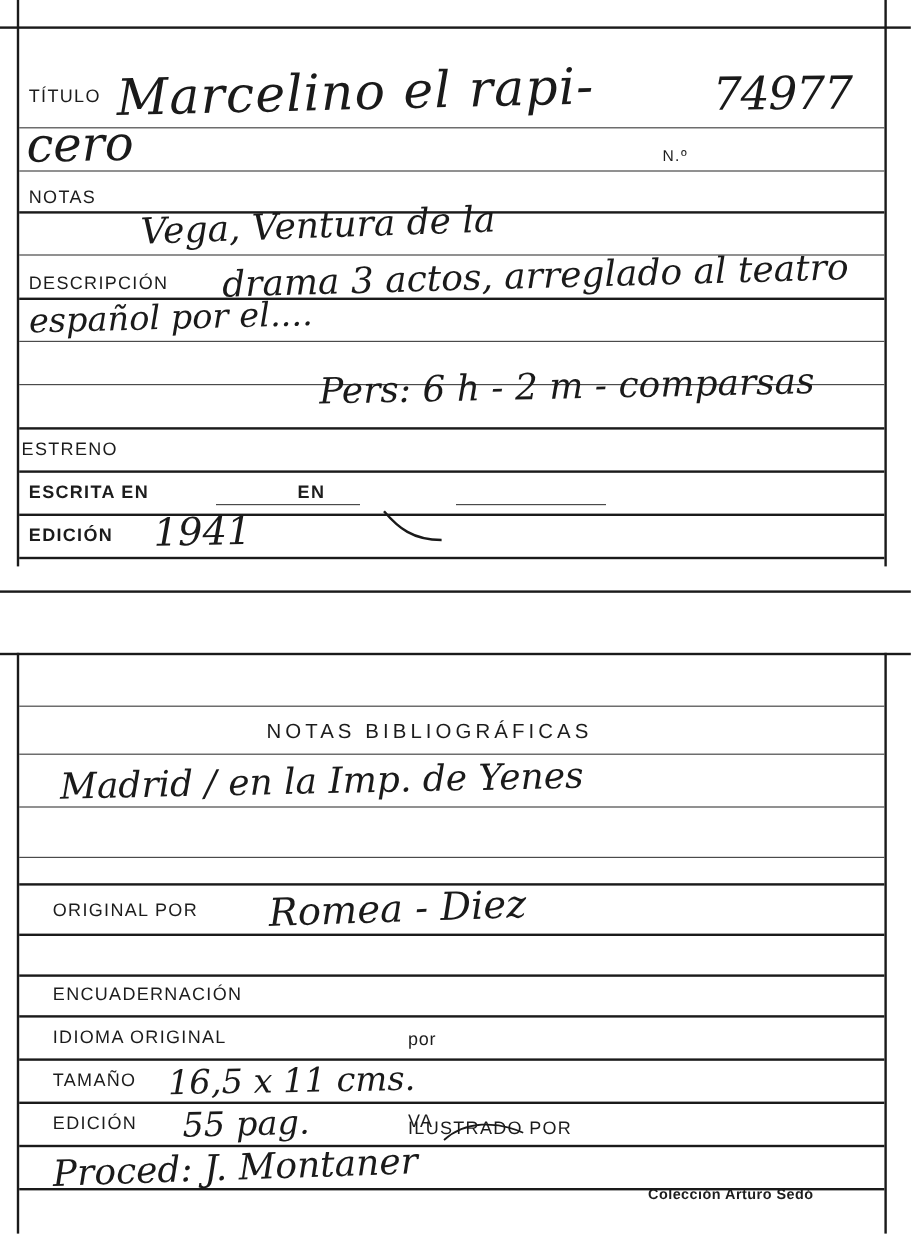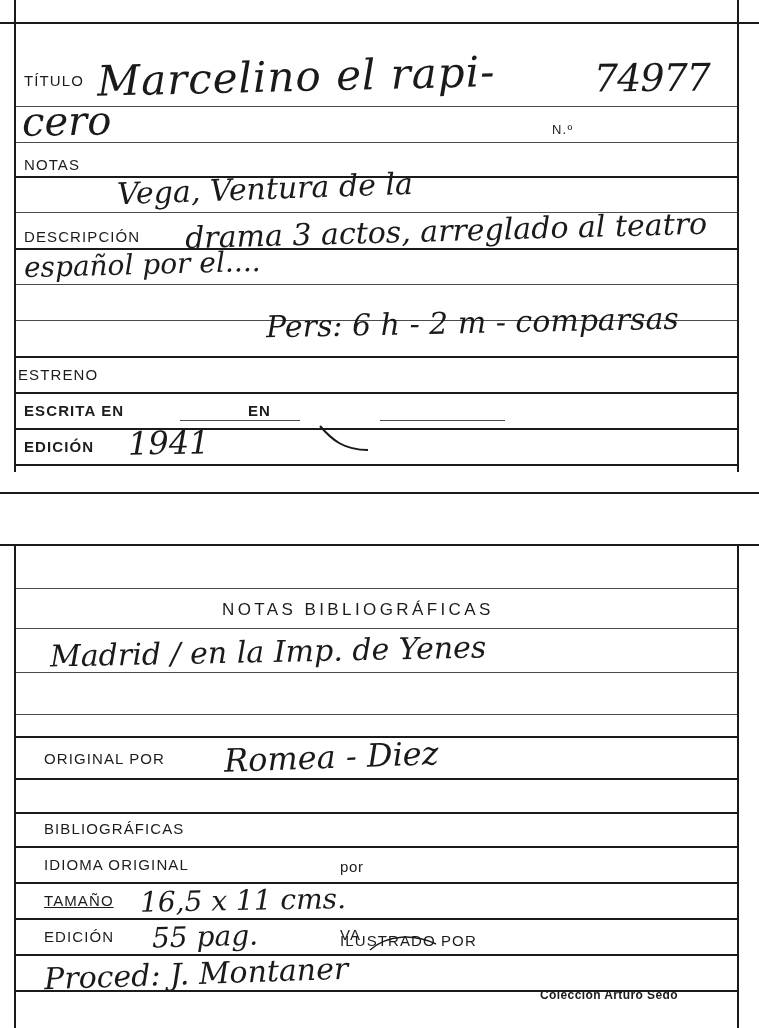--- a/index.html
+++ b/index.html
@@ -172,24 +172,24 @@
 <div class="rule thick" style="left:16px; top:778px; width:721px;"></div>
 <div class="rule thick" style="left:16px; top:812px; width:721px;"></div>
 <div class="rule thick" style="left:16px; top:846px; width:721px;"></div>
 <div class="rule thick" style="left:16px; top:882px; width:721px;"></div>
 <div class="rule thick" style="left:16px; top:918px; width:721px;"></div>
 <div class="rule thick" style="left:16px; top:954px; width:721px;"></div>
 <div class="rule thick" style="left:16px; top:990px; width:721px;"></div>
 
 <div class="caption heading" style="left:222px; top:600px;">NOTAS BIBLIOGRÁFICAS</div>
 <div class="caption" style="left:44px; top:750px; font-weight:500;">ORIGINAL POR</div>
-<div class="caption" style="left:44px; top:820px; font-weight:500;">BIBLIOGRÁFICAS</div>
+<div class="caption" style="left:44px; top:820px; font-weight:500;">ENCUADERNACIÓN</div>
 <div class="caption" style="left:44px; top:856px; font-weight:500;">IDIOMA ORIGINAL</div>
 <div class="caption" style="left:340px; top:858px; letter-spacing:0.6px;">por</div>
-<div class="caption" style="left:44px; top:892px; font-weight:500;text-decoration:underline;">TAMAÑO</div>
+<div class="caption" style="left:44px; top:892px; font-weight:500;">TAMAÑO</div>
 <div class="caption" style="left:340px; top:892px; font-weight:500;margin-top:40px;">ILUSTRADO POR</div>
 <div class="caption" style="left:44px; top:928px; font-weight:500;">EDICIÓN</div>
 <div class="caption" style="left:340px; top:926px; font-weight:500;">VA</div>
 <div class="caption collection" style="left:540px; top:988px;">Colección Arturo Sedó</div>
 
 <div class="hand" style="left:50px; top:634px; font-size:30px; transform:rotate(-1.2deg);">Madrid / en la Imp. de Yenes</div>
 <div class="hand" style="left:224px; top:738px; font-size:32px; transform:rotate(-2deg);">Romea - Diez</div>
 <div class="hand" style="left:140px; top:884px; font-size:28px; transform:rotate(-1deg);">16,5 x 11 cms.</div>
 <div class="hand" style="left:152px; top:920px; font-size:28px; transform:rotate(-1.5deg);">55 pag.</div>
 <div class="hand" style="left:44px; top:956px; font-size:30px; transform:rotate(-2deg);">Proced: J. Montaner</div>

